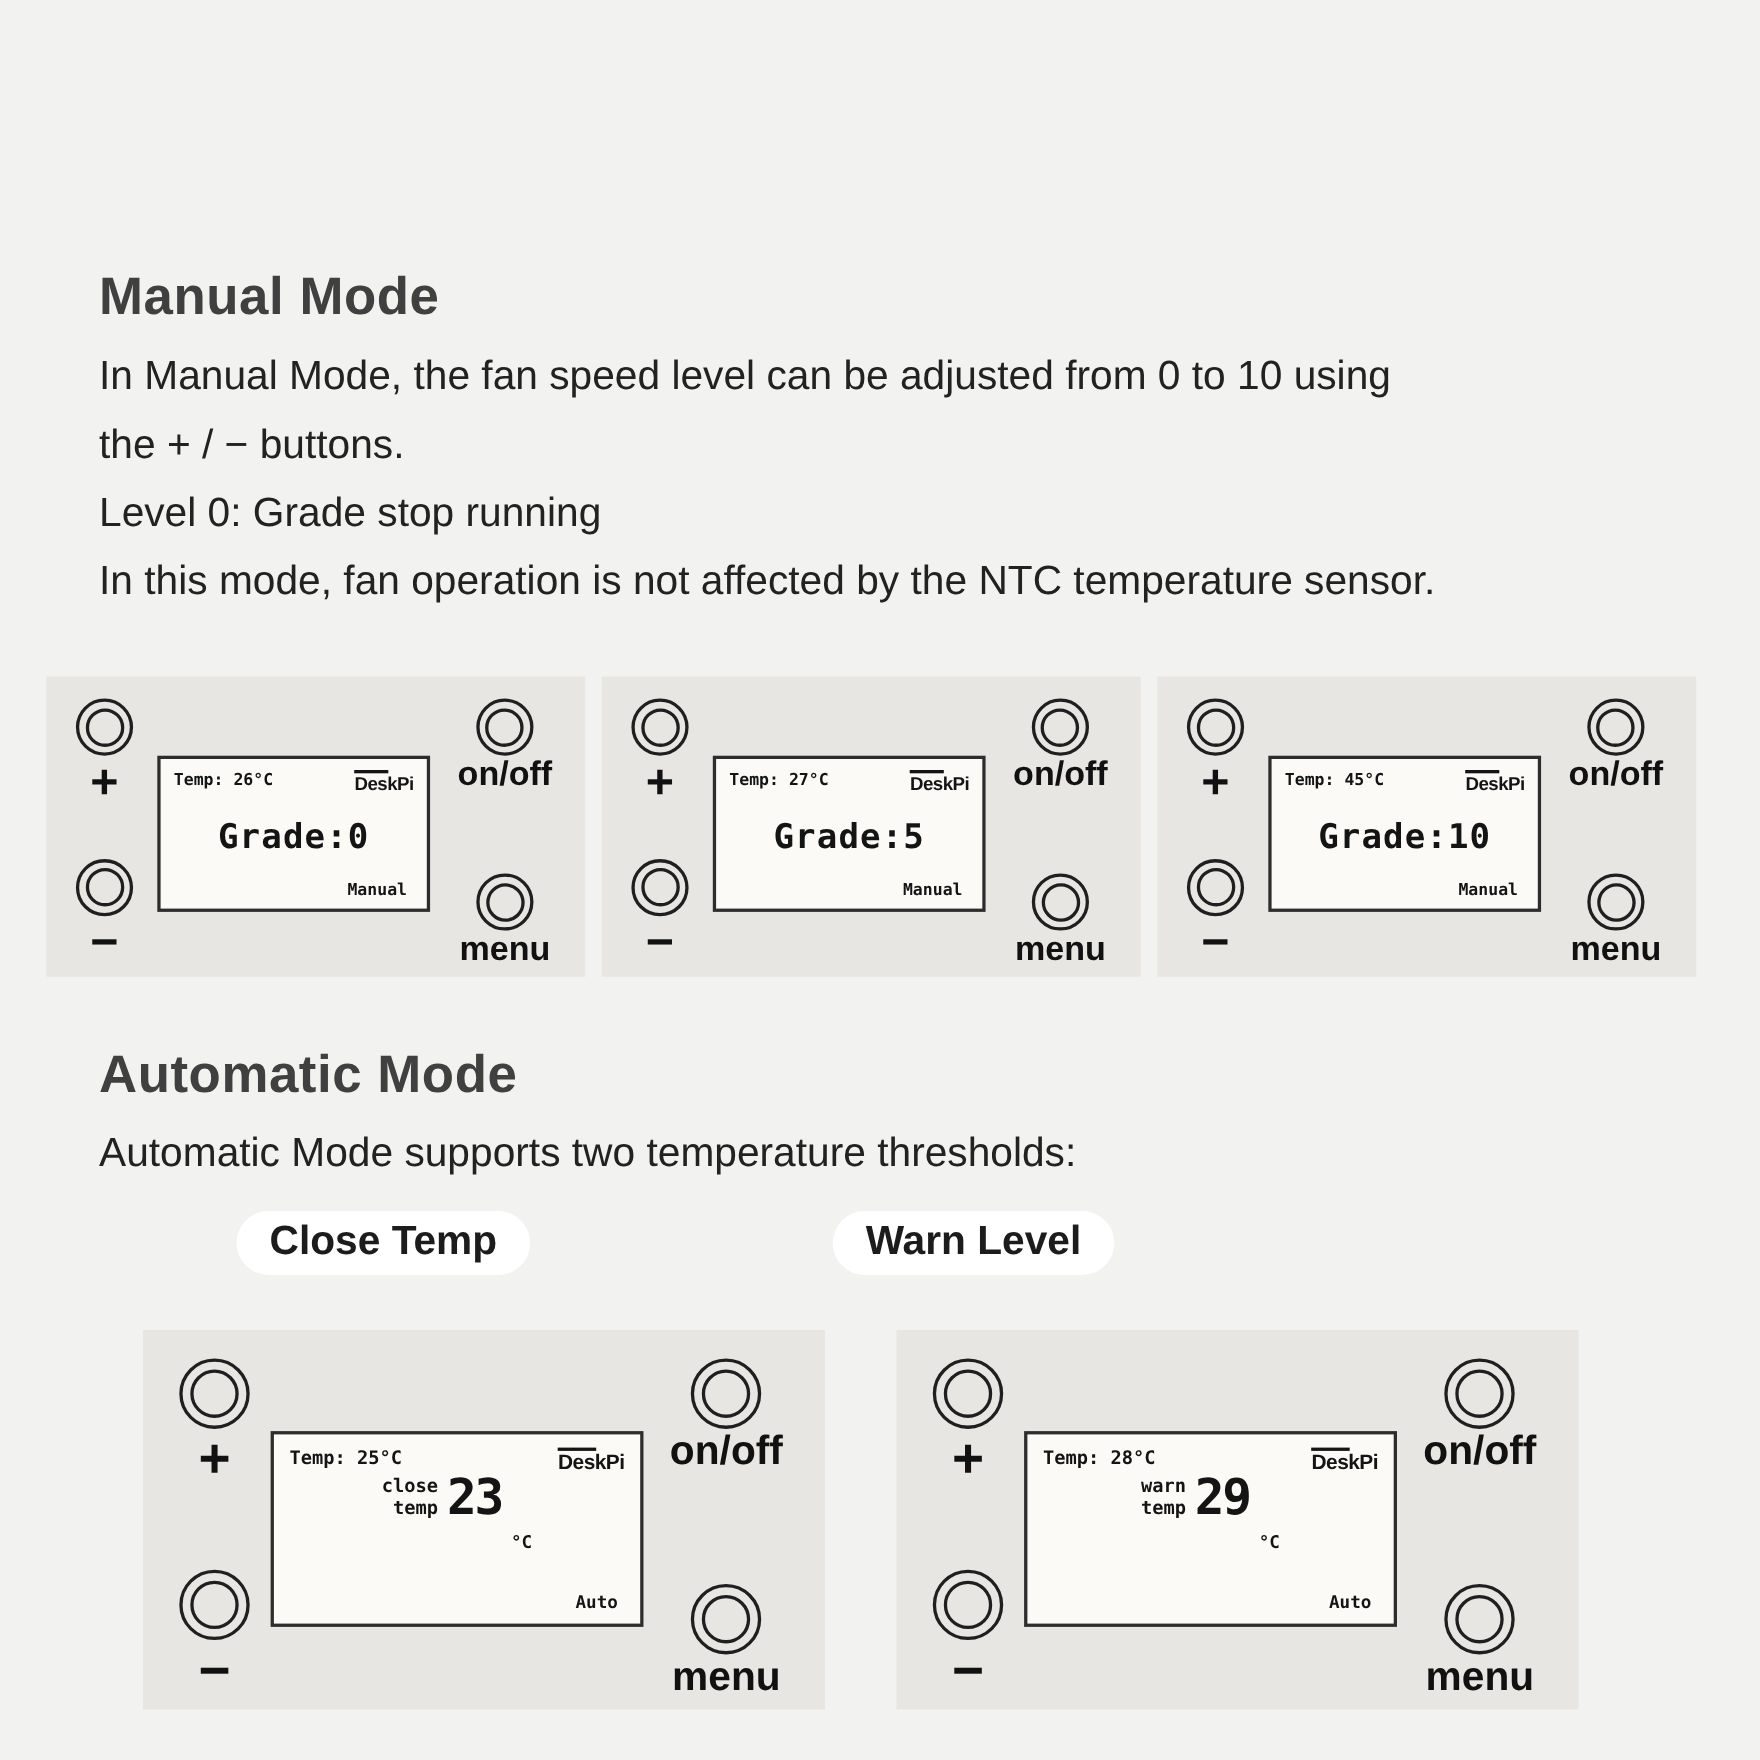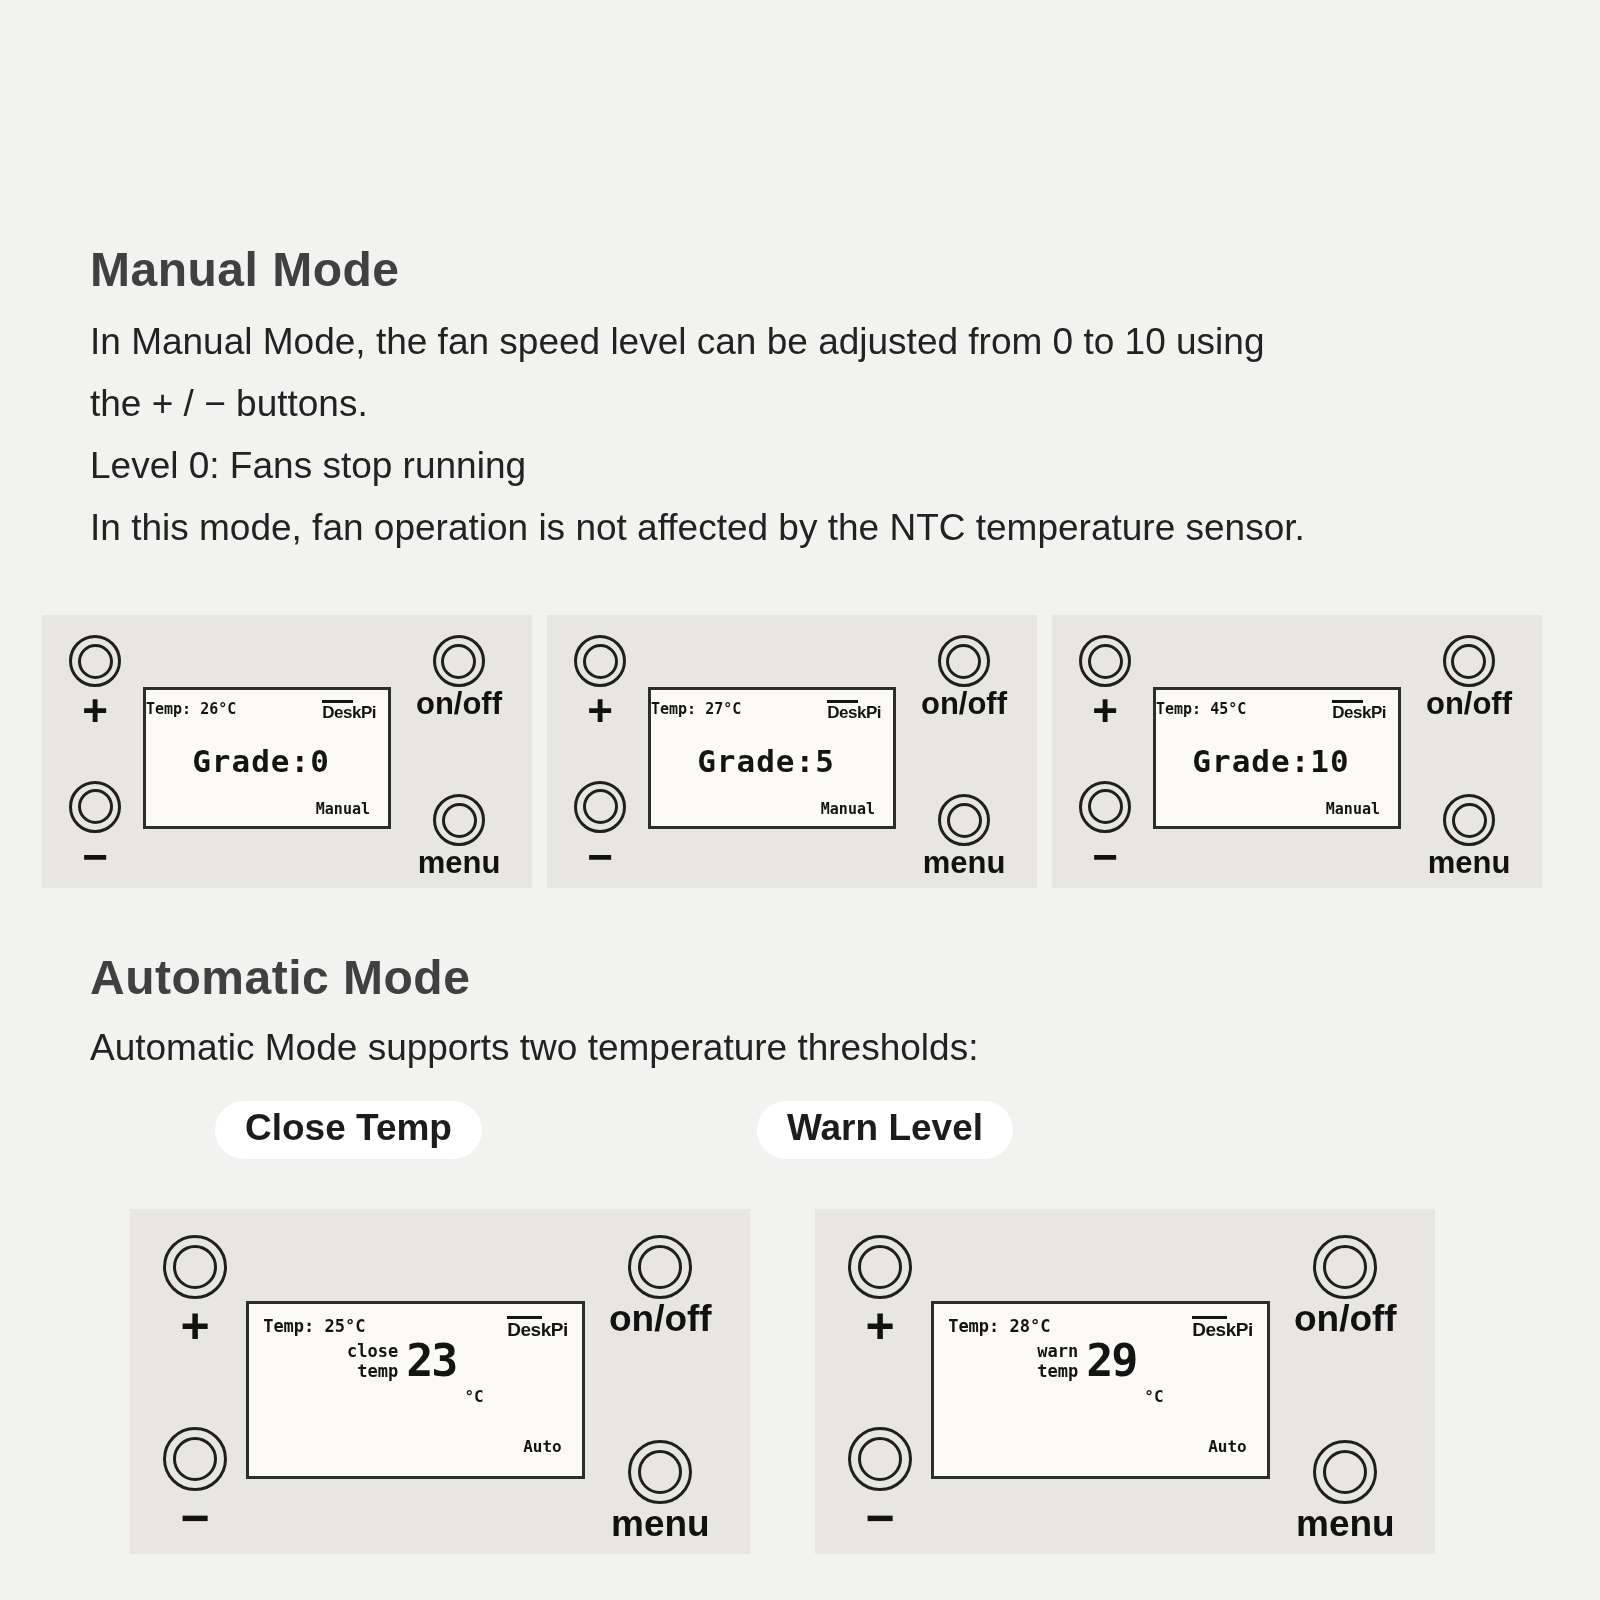--- a/index.html
+++ b/index.html
@@ -70,22 +70,22 @@
   .lcd {
     background:#fbfaf7;
     border:3px solid #2d2d2d;
     align-self:center;
     display:flex;
     flex-direction:column;
     font-family:"DejaVu Sans Mono", monospace;
     font-weight:700;
     color:#141414;
   }
-  .lcd-sm { width:248px; height:142px; padding:10px 12px 8px 0; }
-  .lcd-lg { width:356px; height:178px; padding:12px 14px 20px 14px; }
+  .lcd-sm { width:248px; height:142px; padding:10px 12px 8px 12px; }
+  .lcd-lg { width:356px; height:178px; padding:12px 14px 10px 14px; }
 
   .lcd-top { display:flex; justify-content:space-between; align-items:flex-start; }
   .lcd-temp { font-size:15px; }
   .lcd-lg .lcd-temp { font-size:17px; }
 
   .lcd-logo {
     position:relative;
     font-family:"Liberation Sans", sans-serif;
     font-weight:800;
     font-size:17px;
@@ -135,21 +135,21 @@
 </head>
 <body>
 
 <div class="content">
 
   <div class="manual-text">
     <h1 class="section-title">Manual Mode</h1>
     <div class="para">
       <div class="line">In Manual Mode, the fan speed level can be adjusted from 0 to 10 using</div>
       <div class="line">the + / − buttons.</div>
-      <div class="line">Level 0: Fans stop running</div>
+      <div class="line">Level 0: Grade stop running</div>
       <div class="line">In this mode, fan operation is not affected by the NTC temperature sensor.</div>
     </div>
   </div>
 </div>
 
 <div class="panel-row manual-row">
 
   <div class="panel m-panel">
     <div class="col left">
       <div class="btn-group">

